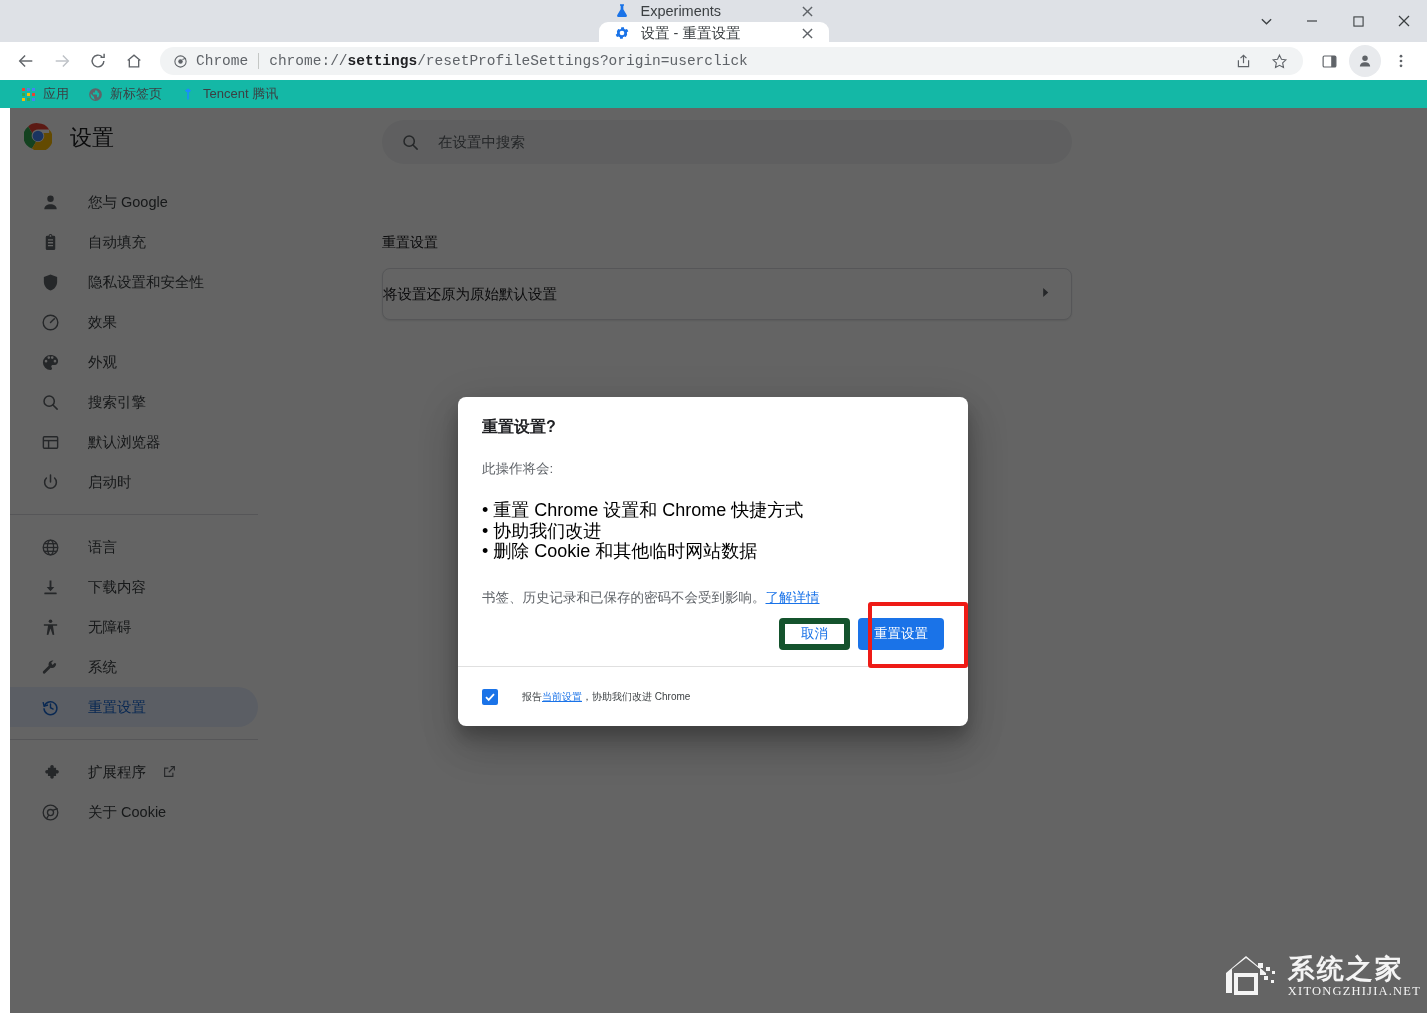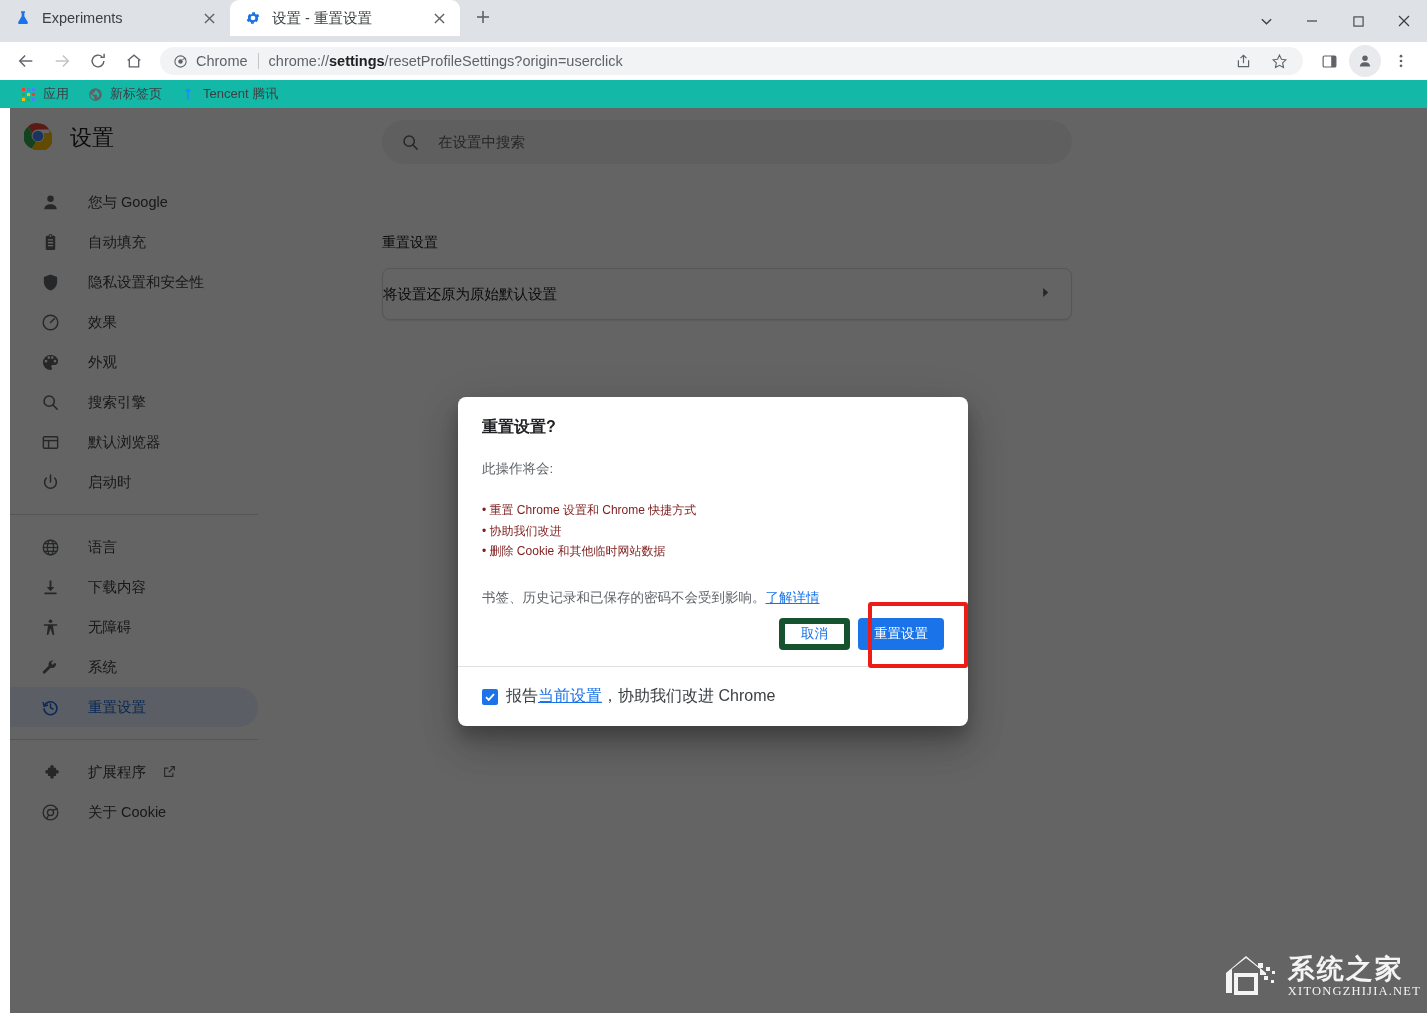--- a/index.html
+++ b/index.html
@@ -8,21 +8,21 @@
     font-family: "Liberation Sans", "DejaVu Sans", sans-serif;
     overflow: hidden;
     background: #ffffff;
   }
   #app { position: relative; width: 1427px; height: 1013px; }
 
   
   .tabstrip {
     position: absolute; left: 0; top: 0; width: 1427px; height: 42px;
     background: #dee1e6;
-    display: flex; align-items: flex-start;
+    display: flex; align-items: center; flex-direction: column;
   }
   .tab {
     height: 36px; width: 230px; display: flex; align-items: center;
     padding: 0 10px 0 14px; position: relative;
     border-radius: 9px 9px 0 0; font-size: 14px; color: #3c4043;
   }
   .tab.inactive { background: #dee1e6; }
   .tab.active { background: #ffffff; }
   .tab-fav { width: 18px; height: 18px; flex: 0 0 18px; margin-right: 10px;
              display: flex; align-items: center; justify-content: center; }
@@ -37,21 +37,21 @@
   .wincontrols {
     position: absolute; right: 0; top: 0; height: 42px; display: flex;
     align-items: center;
   }
   .wc { width: 46px; height: 42px; display: flex; align-items: center;
         justify-content: center; color: #3c4043; }
 
   
   .toolbar {
     position: absolute; left: 0; top: 42px; width: 1427px; height: 38px;
-    background: #ffffff; display: flex; align-items: center; padding: 0 8px;
+    background: #ffffff; display: flex; align-items: center; padding: 0 8px; font-family: Liberation Mono, monospace;
   }
   .tbtn { width: 32px; height: 32px; border-radius: 50%; display: flex;
           align-items: center; justify-content: center; flex: 0 0 32px;
           margin: 0 2px; color: #5f6368; }
   .tbtn.dim { color: #bdc1c6; }
   .omnibox {
     flex: 1; height: 28px; background: #f1f3f4; border-radius: 14px;
     margin: 0 8px; display: flex; align-items: center; padding: 0 6px 0 12px;
     font-size: 14.5px; min-width: 0;
   }
@@ -129,21 +129,21 @@
     position: absolute; left: 458px; top: 397px; width: 510px; height: 329px;
     background: #ffffff; border-radius: 8px; z-index: 60;
     box-shadow: 0 11px 15px rgba(0,0,0,0.20), 0 9px 46px rgba(0,0,0,0.12),
                 0 24px 38px rgba(0,0,0,0.14);
     display: flex; flex-direction: column;
   }
   .d-body { padding: 20px 24px 0 24px; flex: 1; }
   .d-title { font-size: 16px; color: #202124; font-weight: 700; }
   .d-lead { margin-top: 22px; font-size: 13.5px; color: #5f6368; }
   .d-bullets { margin-top: 22px; }
-  .d-bullet { font-size: 12px; color: #7f1d1d; line-height: 20.5px; }
+  .d-bullet { font-size: 18px; color: #000000; line-height: 20.5px; }
   .d-note { margin-top: 27px; font-size: 13.5px; color: #5f6368; }
   .d-link { color: #1a73e8; text-decoration: underline; }
   .d-actions {
     display: flex; justify-content: flex-end; align-items: center;
     padding: 0 24px 16px 24px; gap: 8px;
   }
   .btn {
     height: 32px; border-radius: 4px; font-size: 13.5px; display: flex;
     align-items: center; justify-content: center; padding: 0 16px;
     font-family: "Liberation Sans", sans-serif;
@@ -154,21 +154,21 @@
                  font-weight: 500; }
   .d-footer {
     border-top: 1px solid #e0e0e0; height: 60px; display: flex;
     align-items: center; padding-left: 24px;
   }
   .cbx {
     width: 16px; height: 16px; background: #1a73e8; border-radius: 2px;
     display: flex; align-items: center; justify-content: center;
     flex: 0 0 16px;
   }
-  .cbx-label { margin-left: 8px; font-size: 16px; color: #3c4043; }
+  .cbx-label { margin-left: 24px; font-size: 10px; color: #3c4043; }
 
   
   .redbox {
     position: absolute; left: 868px; top: 602px; width: 100px; height: 66px;
     border: 4px solid #ee1b16; border-radius: 3px; z-index: 80;
   }
 
   
   .watermark {
     position: absolute; right: 6px; bottom: 12px; z-index: 90;

